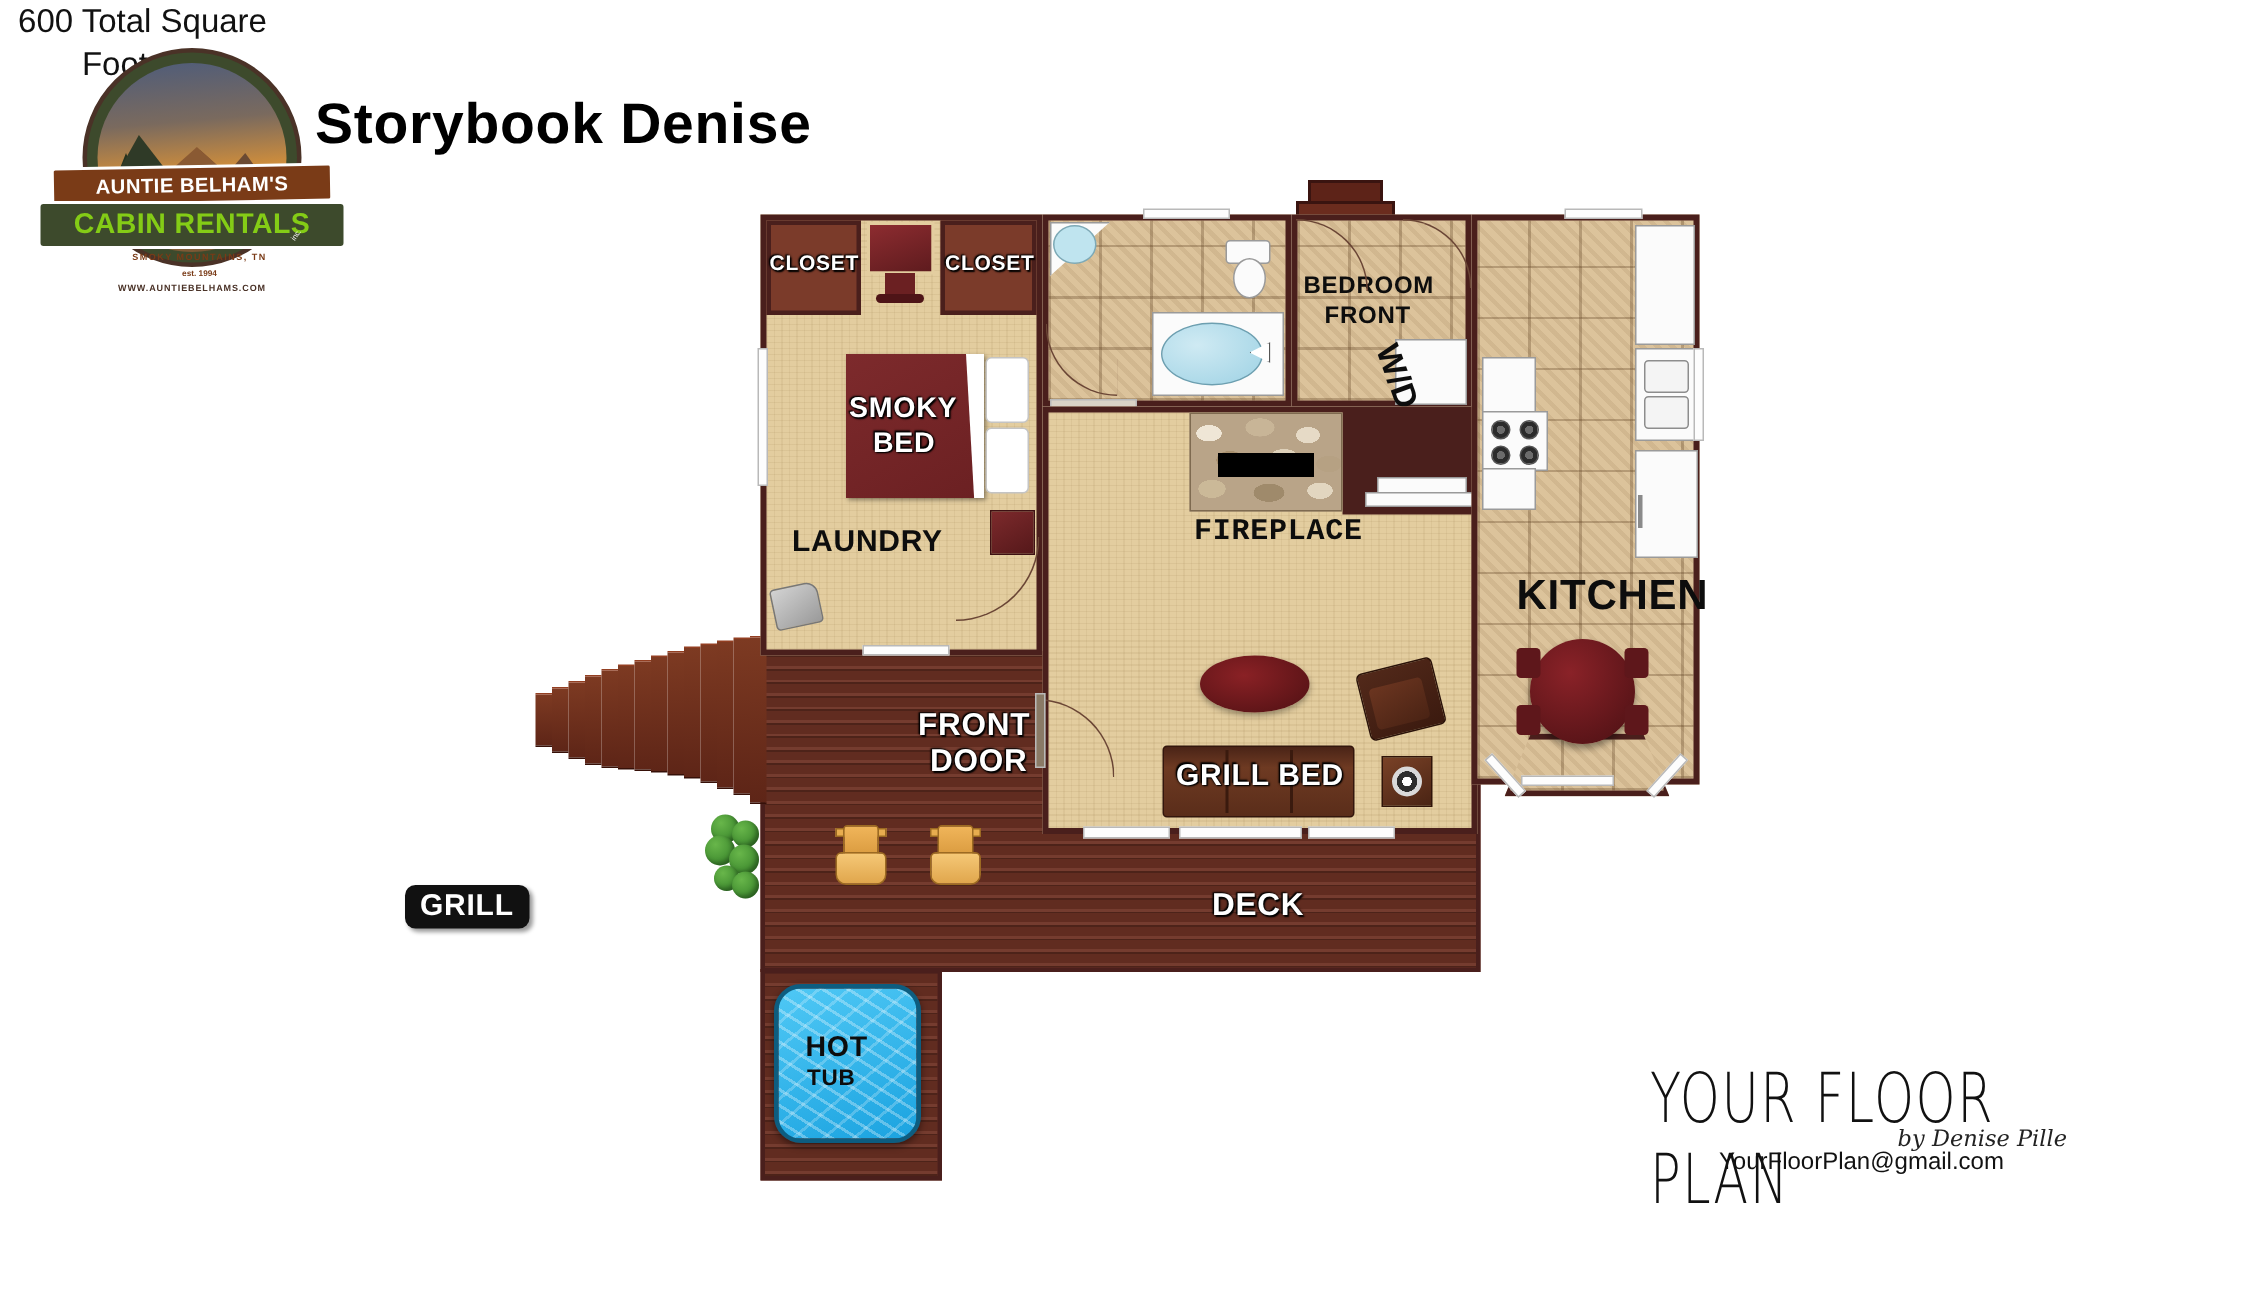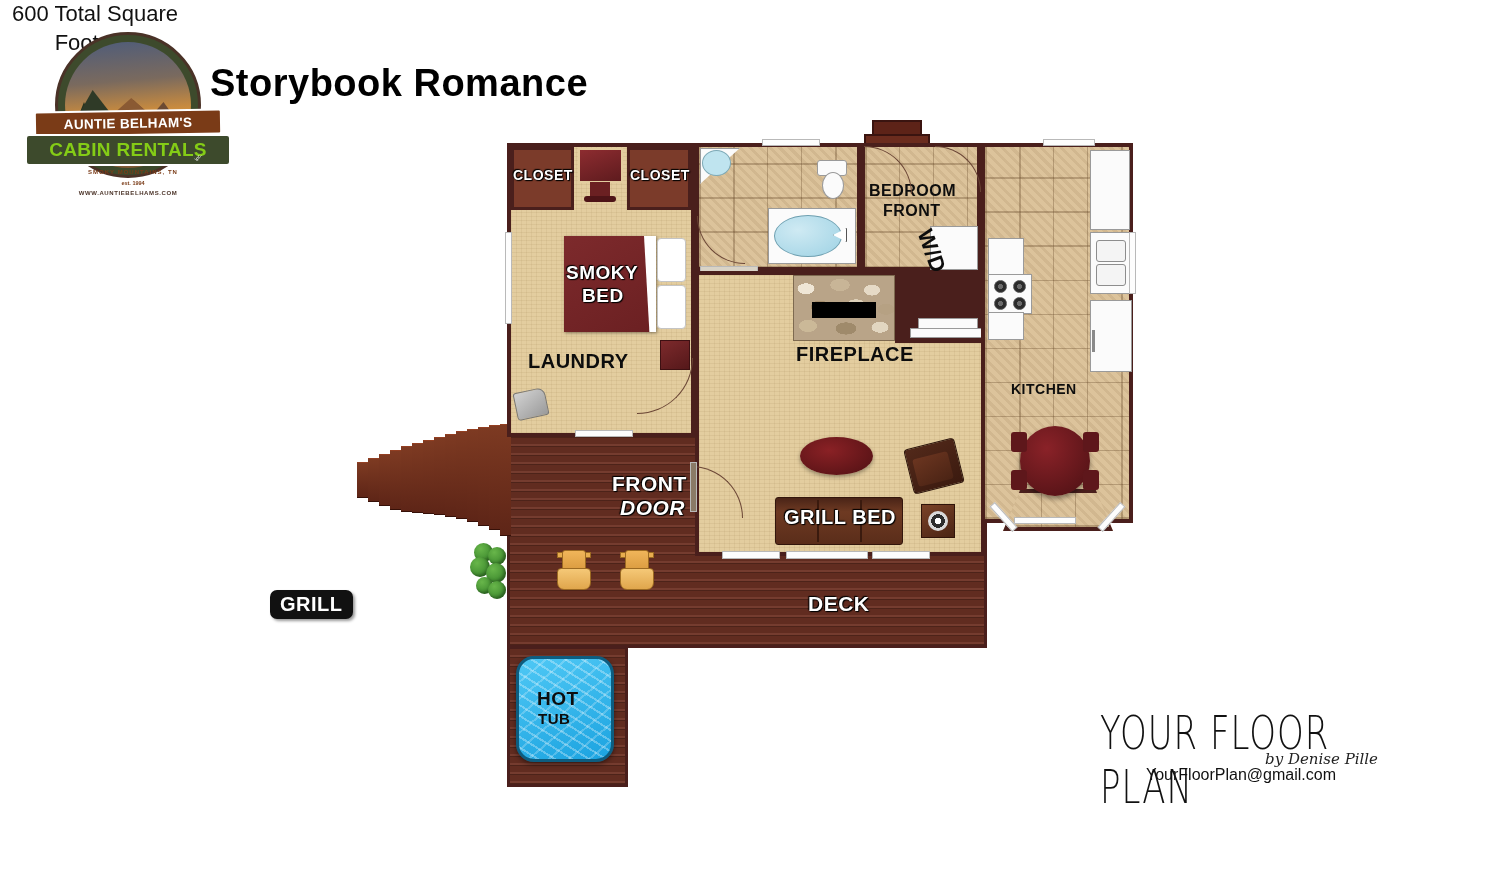--- a/index.html
+++ b/index.html
@@ -149,21 +149,21 @@
   
   .burner{position:absolute;width:13px;height:13px;border-radius:50%;
      background:radial-gradient(circle,#6b6b6b 0 35%,#2b2b2b 36% 100%);
      border:1px solid #555;box-sizing:border-box;}
   .sinkbowl{position:absolute;border:1.3px solid #8d8d8d;border-radius:3px;
      background:#f4f4f4;box-sizing:border-box;}
 </style>
 </head>
 <body>
 
-<div class="lbl" id="title">Storybook Romance</div>
+<div class="lbl" id="title">Storybook Denise</div>
 <div id="sqft">600 Total Square Footage</div>
 
 <div class="abs" id="logo">
   <div class="lg-circle">
     <div class="lg-sky">
       <div class="lg-pine" style="left:8px;"></div>
       <div class="lg-pine" style="left:26px;height:42px;"></div>
       <div class="lg-mtn"></div>
       <div class="lg-mtn2"></div>
       <div class="lg-cabinroof"></div>
@@ -224,21 +224,21 @@
       <div class="st"></div>
   </div>
   <div class="chair" style="left:618px;top:550px;width:38px;height:42px;">
     <div class="ar" style="left:2px;"></div>
       <div class="ar" style="right:2px;"></div>
     <div class="bk"></div>
       <div class="st"></div>
   </div>
 
   <div class="lbl-w" style="left:612px;top:472px;font-size:21px;">FRONT</div>
-  <div class="lbl-w" style="left:620px;top:496px;font-size:21px;font-style:italic;">DOOR</div>
+  <div class="lbl-w" style="left:620px;top:496px;font-size:21px;">DOOR</div>
 
   <div class="fz hottub" style="left:516px;top:656px;width:98px;height:106px;"></div>
   <div class="lbl" style="left:537px;top:688px;font-size:19px;">HOT</div>
   <div class="lbl" style="left:538px;top:710px;font-size:15px;">TUB</div>
 
   <div class="pill" style="left:270px;top:590px;">GRILL</div>
 
   <div class="room carpet" style="left:507px;top:143px;width:188px;height:294px;border:4px solid #4a1f1c;"></div>
 
   <div class="room closetbox" style="left:511px;top:147px;width:63px;height:63px;"></div>
@@ -302,21 +302,21 @@
   <div class="lbl" style="left:936px;top:226px;font-size:22px;transform:rotate(70deg);transform-origin:left top;">W/D</div>
 
   <div class="swing" style="left:864px;top:146px;width:48px;height:48px;border-left:none;border-bottom:none;border-radius:0 48px 0 0;"></div>
   <div class="swing" style="left:935px;top:146px;width:46px;height:46px;border-left:none;border-bottom:none;border-radius:0 46px 0 0;"></div>
 
   <div class="room carpet" style="left:695px;top:271px;width:290px;height:285px;border:4px solid #4a1f1c;"></div>
 
   <div class="fz" style="left:895px;top:273px;width:88px;height:70px;background:#4a1f1c;"></div>
   <div class="fz stone" style="left:793px;top:275px;width:102px;height:66px;"></div>
   <div class="fz" style="left:812px;top:302px;width:64px;height:16px;background:#000;"></div>
-  <div class="lbl" style="left:796px;top:343px;font-size:20px;">FIREPLACE</div>
+  <div class="lbl" style="left:796px;top:343px;font-size:20px;font-family:Liberation Mono, monospace;">FIREPLACE</div>
 
   <div class="fz whitebox" style="left:918px;top:318px;width:60px;height:16px;"></div>
   <div class="fz whitebox" style="left:910px;top:328px;width:74px;height:10px;"></div>
 
   <div class="fz" style="left:800px;top:437px;width:73px;height:38px;border-radius:50%;
               background:radial-gradient(ellipse at 40% 35%,#8a2125,#4e1013);box-shadow:0 2px 4px rgba(0,0,0,.35);"></div>
 
   <div class="fz" style="left:775px;top:497px;width:128px;height:48px;
               background:linear-gradient(180deg,#4a2417,#6e3a22 30%,#5a2d1a);border:1px solid #33160c;border-radius:3px;"></div>
   <div class="fz" style="left:817px;top:500px;width:2px;height:42px;background:#3a1a0e;"></div>
@@ -338,21 +338,21 @@
   <div class="win" style="left:872px;top:551px;width:58px;height:8px;"></div>
 
   <div class="swing" style="left:691px;top:466px;width:52px;height:52px;border-left:none;border-bottom:none;border-radius:0 52px 0 0;"></div>
   <div class="win" style="left:690px;top:462px;width:7px;height:50px;background:#8a7a66;"></div>
 
   <div class="room tile" style="left:981px;top:143px;width:152px;height:380px;border:4px solid #4a1f1c;"></div>
 
   <div class="room tile" style="left:1003px;top:489px;width:110px;height:42px;border:4px solid #4a1f1c;
               clip-path:polygon(16% 0,84% 0,100% 100%,0 100%);"></div>
 
-  <div class="lbl" style="left:1011px;top:381px;font-size:14px;">KITCHEN</div>
+  <div class="lbl" style="left:1011px;top:381px;font-size:28px;">KITCHEN</div>
 
   <div class="fz whitebox" style="left:1090px;top:150px;width:40px;height:80px;"></div>
   <div class="fz whitebox" style="left:1090px;top:232px;width:44px;height:62px;"></div>
   <div class="sinkbowl" style="left:1096px;top:240px;width:30px;height:22px;"></div>
   <div class="sinkbowl" style="left:1096px;top:264px;width:30px;height:22px;"></div>
   <div class="fz whitebox" style="left:1090px;top:300px;width:42px;height:72px;"></div>
   <div class="fz" style="left:1092px;top:330px;width:3px;height:22px;background:#8a8a8a;"></div>
 
   <div class="fz whitebox" style="left:988px;top:238px;width:36px;height:38px;"></div>
   <div class="fz whitebox" style="left:988px;top:274px;width:44px;height:40px;"></div>

